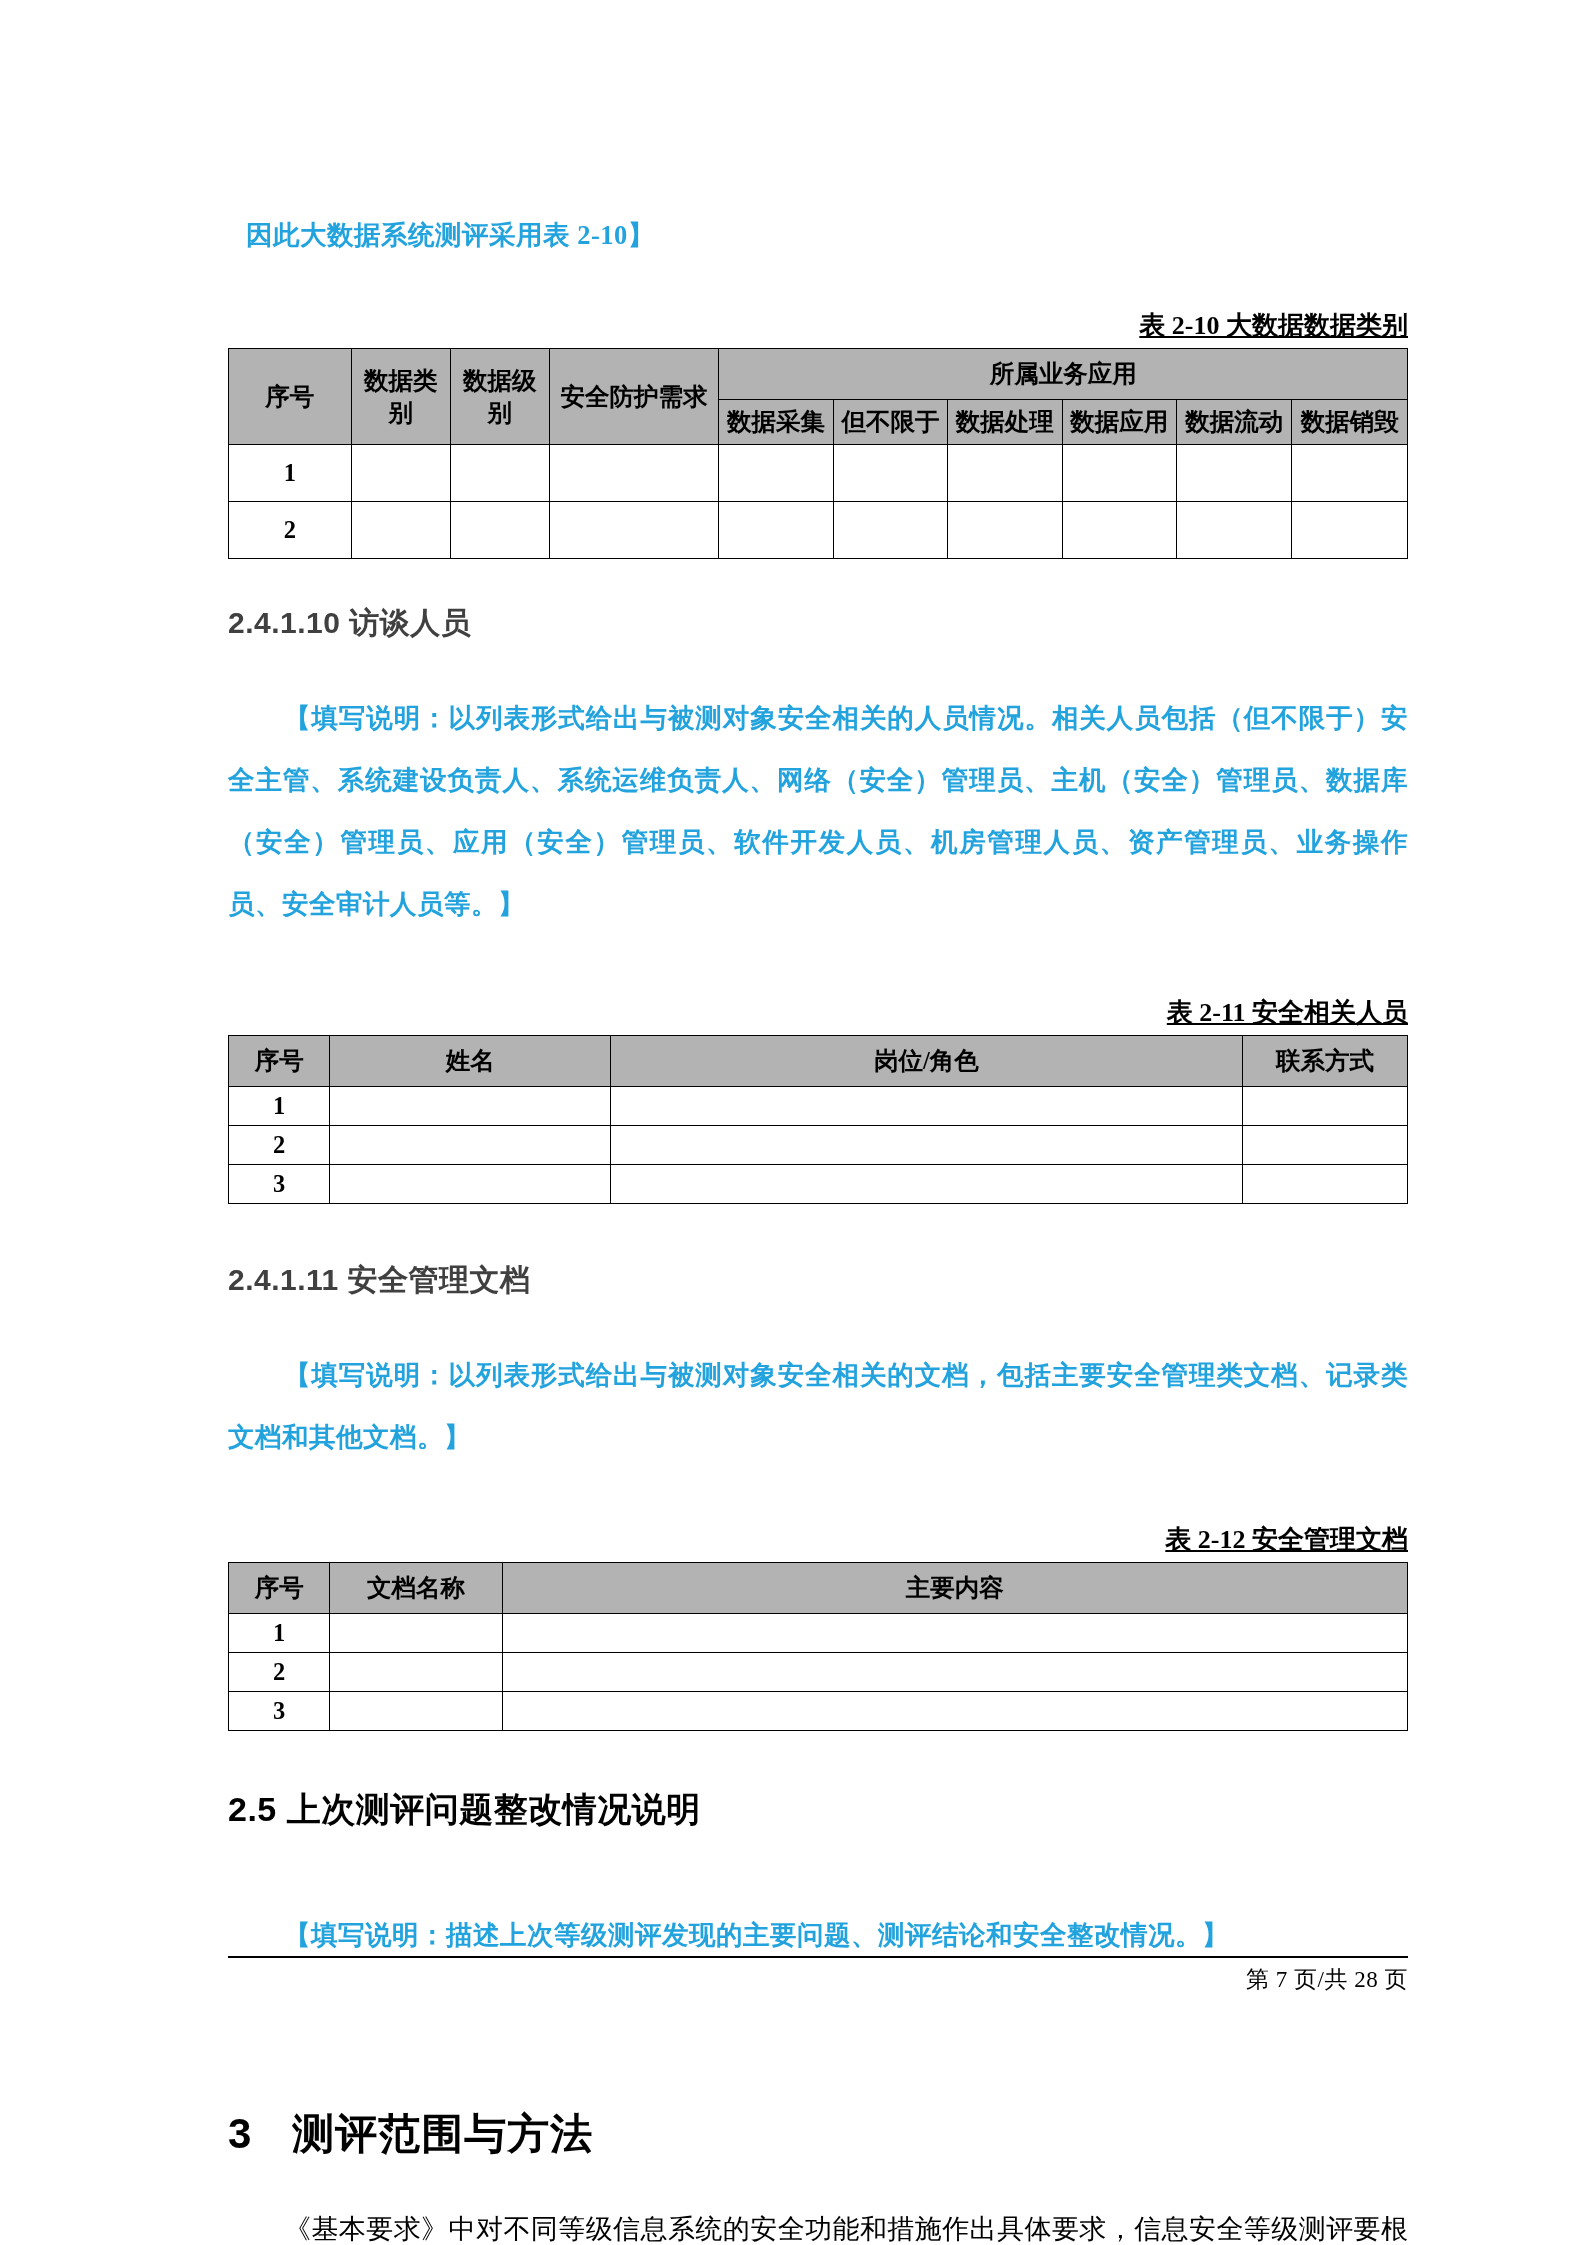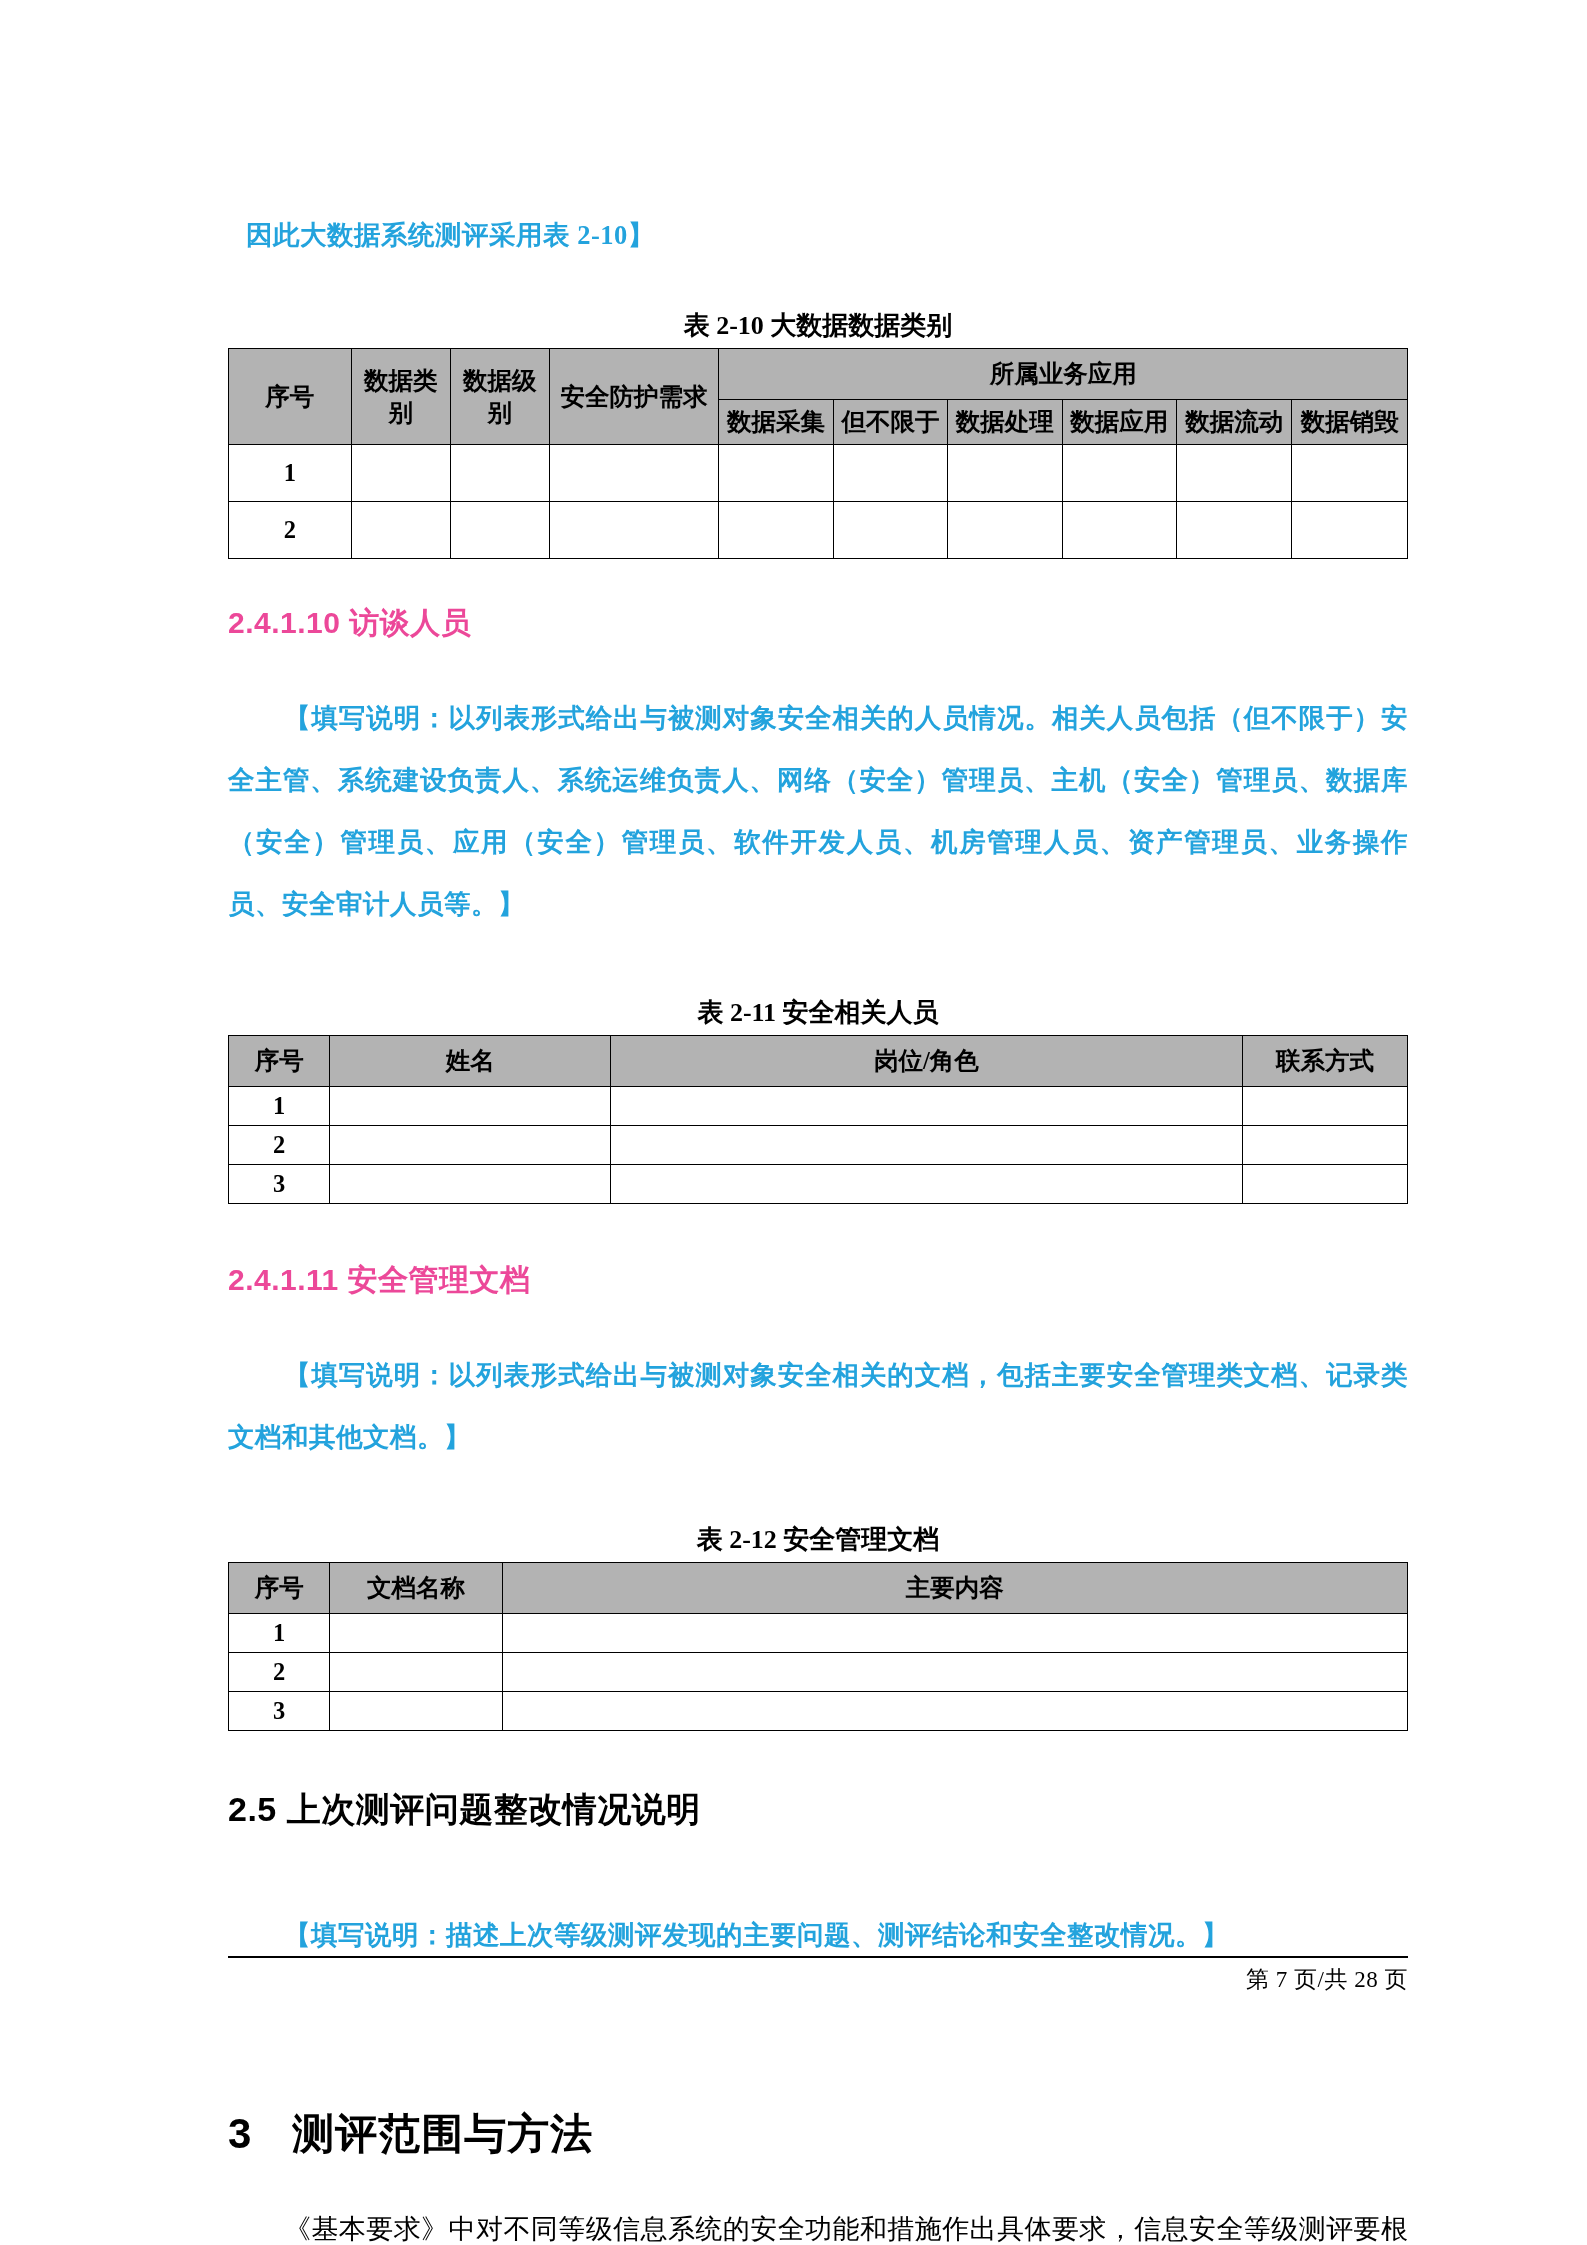--- a/index.html
+++ b/index.html
@@ -43,21 +43,21 @@
   }
   .indent2 { text-indent: 56px; }
 
   
   h3.sec {
     font-family: "Liberation Sans", "DejaVu Sans", sans-serif;
     font-weight: bold;
     font-size: 30px;
     margin: 0;
     letter-spacing: 0.5px;
-    color: #ec4899;
+    color: #404040;
   }
   h2.sec-big {
     font-family: "Liberation Sans", "DejaVu Sans", sans-serif;
     font-weight: bold;
     font-size: 34px;
     margin: 0;
     letter-spacing: 0.5px;
     color: #000;
   }
   h1.chapter {
@@ -65,27 +65,28 @@
     font-weight: bold;
     font-size: 42px;
     margin: 0;
     letter-spacing: 1px;
     color: #000;
   }
   h1.chapter .num { margin-right: 40px; }
 
   
   .tbl-caption {
-    text-align: center;
+    text-align: right;
     font-size: 26px;
     font-weight: bold;
     font-family: "Liberation Serif", "DejaVu Serif", serif;
     margin: 0;
     padding: 0;
     line-height: 44px;
+    text-decoration: underline;
   }
 
   
   table.doc {
     border-collapse: collapse;
     width: 100%;
     table-layout: fixed;
     font-size: 24.5px;
     font-family: "Liberation Serif", "DejaVu Serif", serif;
     border-radius: 11px;

